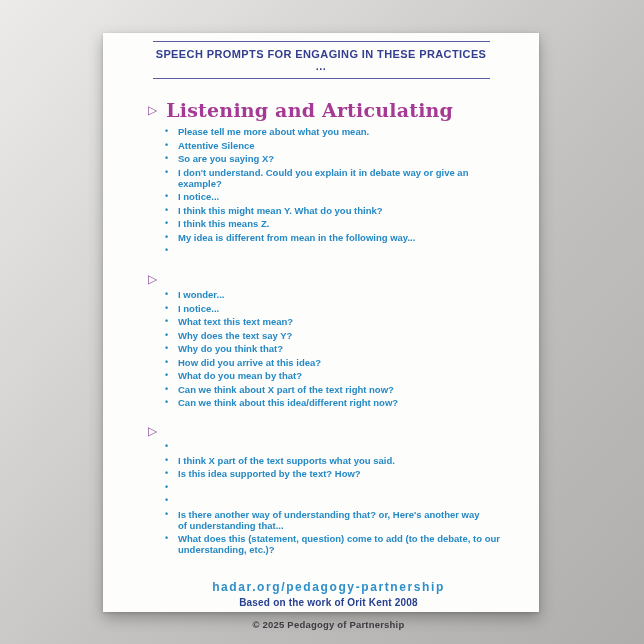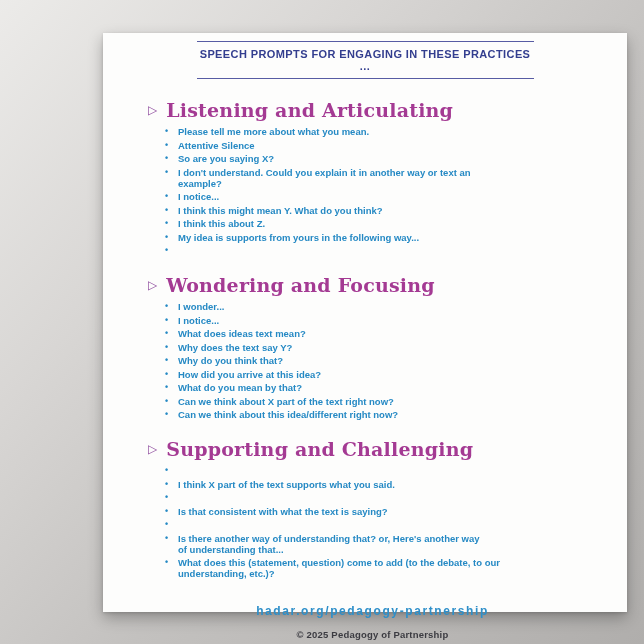--- a/index.html
+++ b/index.html
@@ -11,21 +11,21 @@
     font-family: "Liberation Sans", sans-serif;
   }
   body {
     background: linear-gradient(132deg, #ecebe9 0%, #d8d6d4 30%, #c3c1bf 58%, #b0aeac 100%);
     position: relative;
   }
   .poster {
     position: absolute;
     left: 103px;
     top: 33px;
-    width: 524px;
+    width: 436px;
     height: 579px;
     background: #fdfdfc;
     box-shadow: 0 6px 14px rgba(0,0,0,0.28), 0 1px 3px rgba(0,0,0,0.15);
     box-sizing: border-box;
     padding-top: 8px;
   }
   .title-block {
     width: 337px;
     margin: 0 auto;
     border-top: 1px solid #575ca3;
@@ -134,62 +134,61 @@
         <li>
             <span class="dot">•</span>
             <span class="txt">Attentive Silence</span>
           </li>
         <li>
             <span class="dot">•</span>
             <span class="txt">So are you saying X?</span>
           </li>
         <li>
             <span class="dot">•</span>
-            <span class="txt">I don't understand. Could you explain it in another way or text an
+            <span class="txt">I don't understand. Could you explain it in debate way or give an
 example?</span>
           </li>
         <li>
             <span class="dot">•</span>
             <span class="txt">I notice...</span>
           </li>
         <li>
             <span class="dot">•</span>
             <span class="txt">I think this might mean Y. What do you think?</span>
           </li>
         <li>
             <span class="dot">•</span>
-            <span class="txt">I think this about Z.</span>
-          </li>
-        <li>
-            <span class="dot">•</span>
-            <span class="txt">My idea is supports from yours in the following way...</span>
+            <span class="txt">I think this means Z.</span>
+          </li>
+        <li>
+            <span class="dot">•</span>
+            <span class="txt">My idea is different from mean in the following way...</span>
           </li>
         <li>
             <span class="dot">•</span>
           </li>
       </ul>
     </div>
 
     <div class="section">
       <div class="section-heading">
         <span class="tri">▷</span>
-        <span class="script-title">Wondering and Focusing</span>
       </div>
       <ul class="prompts">
         <li>
             <span class="dot">•</span>
             <span class="txt">I wonder...</span>
           </li>
         <li>
             <span class="dot">•</span>
             <span class="txt">I notice...</span>
           </li>
         <li>
             <span class="dot">•</span>
-            <span class="txt">What does ideas text mean?</span>
+            <span class="txt">What text this text mean?</span>
           </li>
         <li>
             <span class="dot">•</span>
             <span class="txt">Why does the text say Y?</span>
           </li>
         <li>
             <span class="dot">•</span>
             <span class="txt">Why do you think that?</span>
           </li>
         <li>
@@ -207,51 +206,51 @@
         <li>
             <span class="dot">•</span>
             <span class="txt">Can we think about this idea/different right now?</span>
           </li>
       </ul>
     </div>
 
     <div class="section">
       <div class="section-heading">
         <span class="tri">▷</span>
-        <span class="script-title">Supporting and Challenging</span>
       </div>
       <ul class="prompts">
         <li>
             <span class="dot">•</span>
           </li>
         <li>
             <span class="dot">•</span>
             <span class="txt">I think X part of the text supports what you said.</span>
           </li>
         <li>
             <span class="dot">•</span>
-          </li>
-        <li>
-            <span class="dot">•</span>
-            <span class="txt">Is that consistent with what the text is saying?</span>
+            <span class="txt">Is this idea supported by the text? How?</span>
+          </li>
+        <li>
+            <span class="dot">•</span>
           </li>
         <li>
             <span class="dot">•</span>
           </li>
         <li>
             <span class="dot">•</span>
             <span class="txt">Is there another way of understanding that? or, Here's another way
 of understanding that...</span>
           </li>
         <li>
             <span class="dot">•</span>
             <span class="txt">What does this (statement, question) come to add (to the debate, to our understanding, etc.)?</span>
           </li>
       </ul>
     </div>
 
     <div class="footer">
       <div class="url">hadar.org/pedagogy-partnership</div>
+      <div class="credit">Based on the work of Orit Kent 2008</div>
       <div class="copyright">© 2025 Pedagogy of Partnership</div>
     </div>
 
   </div>
 </div>
 
 </body></html>

